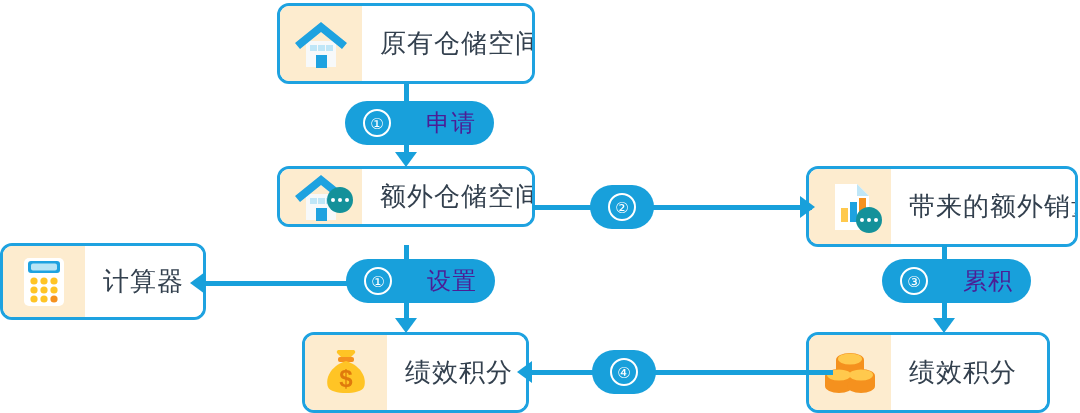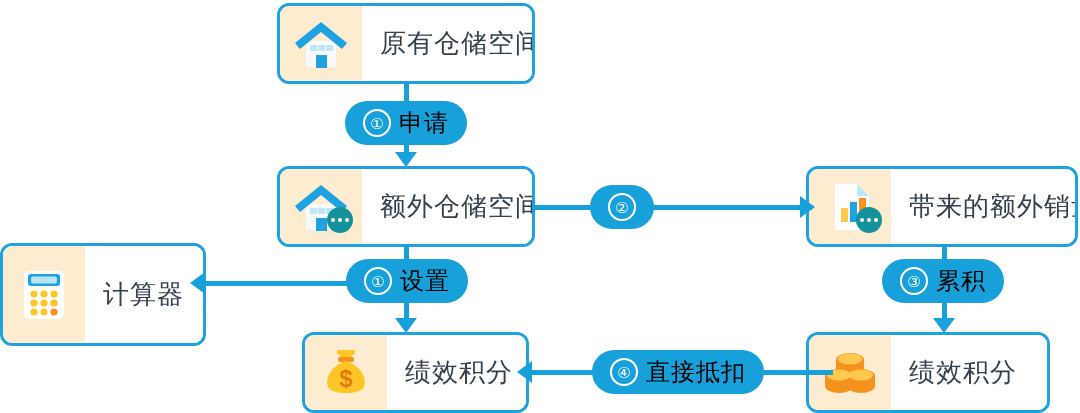--- a/index.html
+++ b/index.html
@@ -76,24 +76,25 @@
     height: 24px;
     border: 2px solid #ffffff;
     border-radius: 50%;
     color: #ffffff;
     font-size: 15px;
     line-height: 1;
     flex: 0 0 auto;
     font-family: "Liberation Sans", "DejaVu Sans", sans-serif;
   }
   .pill .ptext {
-    color: #000000;
+    color: #4c1d95;
     font-size: 24px;
     letter-spacing: 1px;
     font-family: "Liberation Sans", "DejaVu Sans", sans-serif;
+    margin-left: 27px;
   }
 
   
   .conn {
     position: absolute;
     background: #18a0db;
     z-index: 1;
   }
   .arrow {
     position: absolute;
@@ -175,21 +176,21 @@
     <div class="label-pane">
       <span class="label-text">原有仓储空间</span>
     </div>
   </div>
 
   <div class="pill" style="left:345px; top:101px;">
     <span class="num">①</span>
     <span class="ptext">申请</span>
   </div>
 
-  <div class="node" style="left:277px; top:166px; width:258px; height:81px;">
+  <div class="node" style="left:277px; top:166px; width:258px; height:61px;">
     <div class="icon-pane">
       <svg class="ic" width="58" height="50" viewBox="0 0 58 50">
         <rect x="14" y="22" width="30" height="26" fill="#f7f9fa"></rect>
         <path d="M3 24 L29 3 L55 24 L50 30 L29 13 L8 30 Z" fill="#1ea2e0"></path>
         <rect x="18" y="26" width="7" height="6" fill="#bfe6f7"></rect>
         <rect x="26" y="26" width="7" height="6" fill="#bfe6f7"></rect>
         <rect x="34" y="26" width="7" height="6" fill="#bfe6f7"></rect>
         <rect x="24" y="36" width="11" height="13" fill="#1ea2e0"></rect>
       </svg>
       <span class="badge-dots">
@@ -220,21 +221,21 @@
         <i></i>
           <i></i>
           <i></i>
       </span>
     </div>
     <div class="label-pane">
       <span class="label-text">带来的额外销量</span>
     </div>
   </div>
 
-  <div class="node" style="left:0px; top:243px; width:206px; height:103px;">
+  <div class="node" style="left:0px; top:243px; width:206px; height:77px;">
     <div class="icon-pane">
       <svg class="ic" width="48" height="54" viewBox="0 0 48 54">
         <rect x="4" y="3" width="40" height="48" rx="5" fill="#ffffff"></rect>
         <rect x="8" y="6" width="32" height="12" rx="3" fill="#1ea2e0"></rect>
         <rect x="11" y="8.5" width="26" height="7" rx="2" fill="#b8e4f5"></rect>
         <circle cx="14" cy="26" r="3.6" fill="#ffc425"></circle>
         <circle cx="24" cy="26" r="3.6" fill="#ffc425"></circle>
         <circle cx="34" cy="26" r="3.6" fill="#ffc425"></circle>
         <circle cx="14" cy="35" r="3.6" fill="#ffc425"></circle>
         <circle cx="24" cy="35" r="3.6" fill="#ffc425"></circle>
@@ -268,21 +269,20 @@
         <text x="26" y="41" font-family="'Liberation Sans', sans-serif" font-size="24" font-weight="bold" fill="#e07a0c" text-anchor="middle">$</text>
       </svg>
     </div>
     <div class="label-pane">
       <span class="label-text">绩效积分</span>
     </div>
   </div>
 
   <div class="pill" style="left:592px; top:350px;">
     <span class="num">④</span>
-    <span class="ptext">直接抵扣</span>
   </div>
 
   <div class="node" style="left:806px; top:332px; width:244px; height:81px;">
     <div class="icon-pane">
       <svg class="ic" width="56" height="52" viewBox="0 0 56 52">
         <g fill="#f5911e">
           <ellipse cx="28" cy="13" rx="14" ry="7"></ellipse>
           <rect x="14" y="13" width="28" height="9"></rect>
           <ellipse cx="28" cy="22" rx="14" ry="7"></ellipse>
           <ellipse cx="17" cy="29" rx="14" ry="7"></ellipse>

